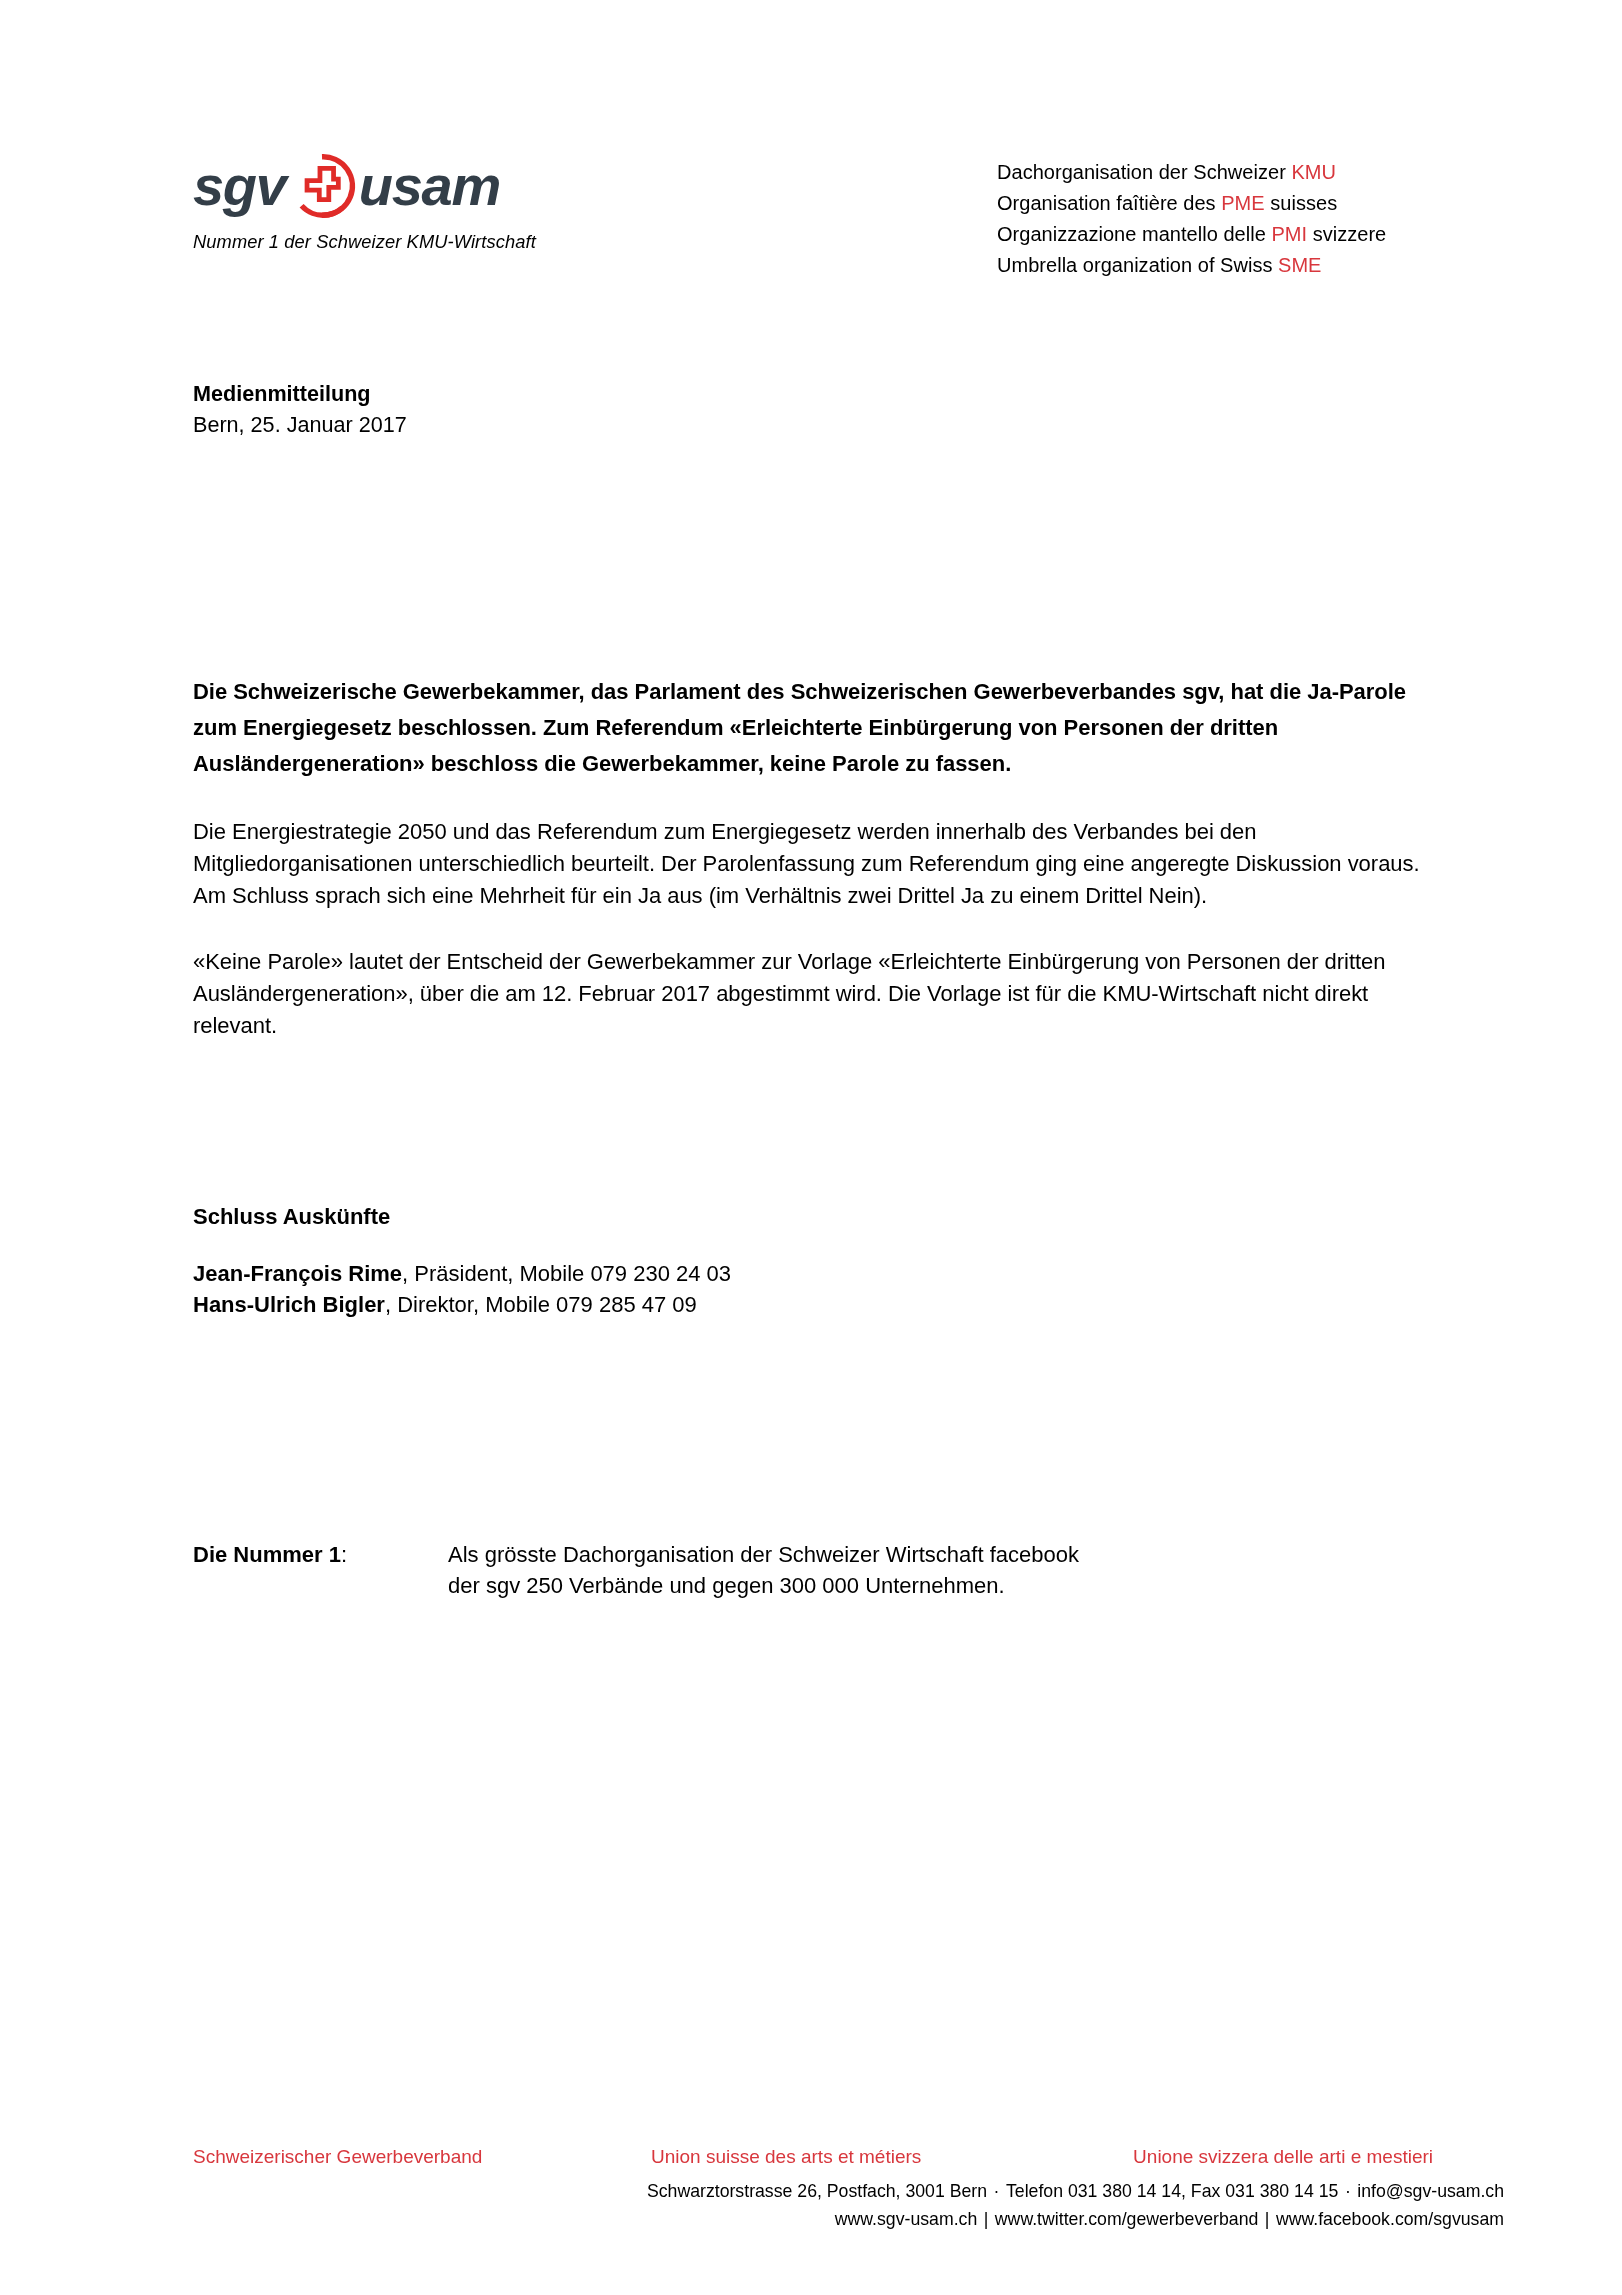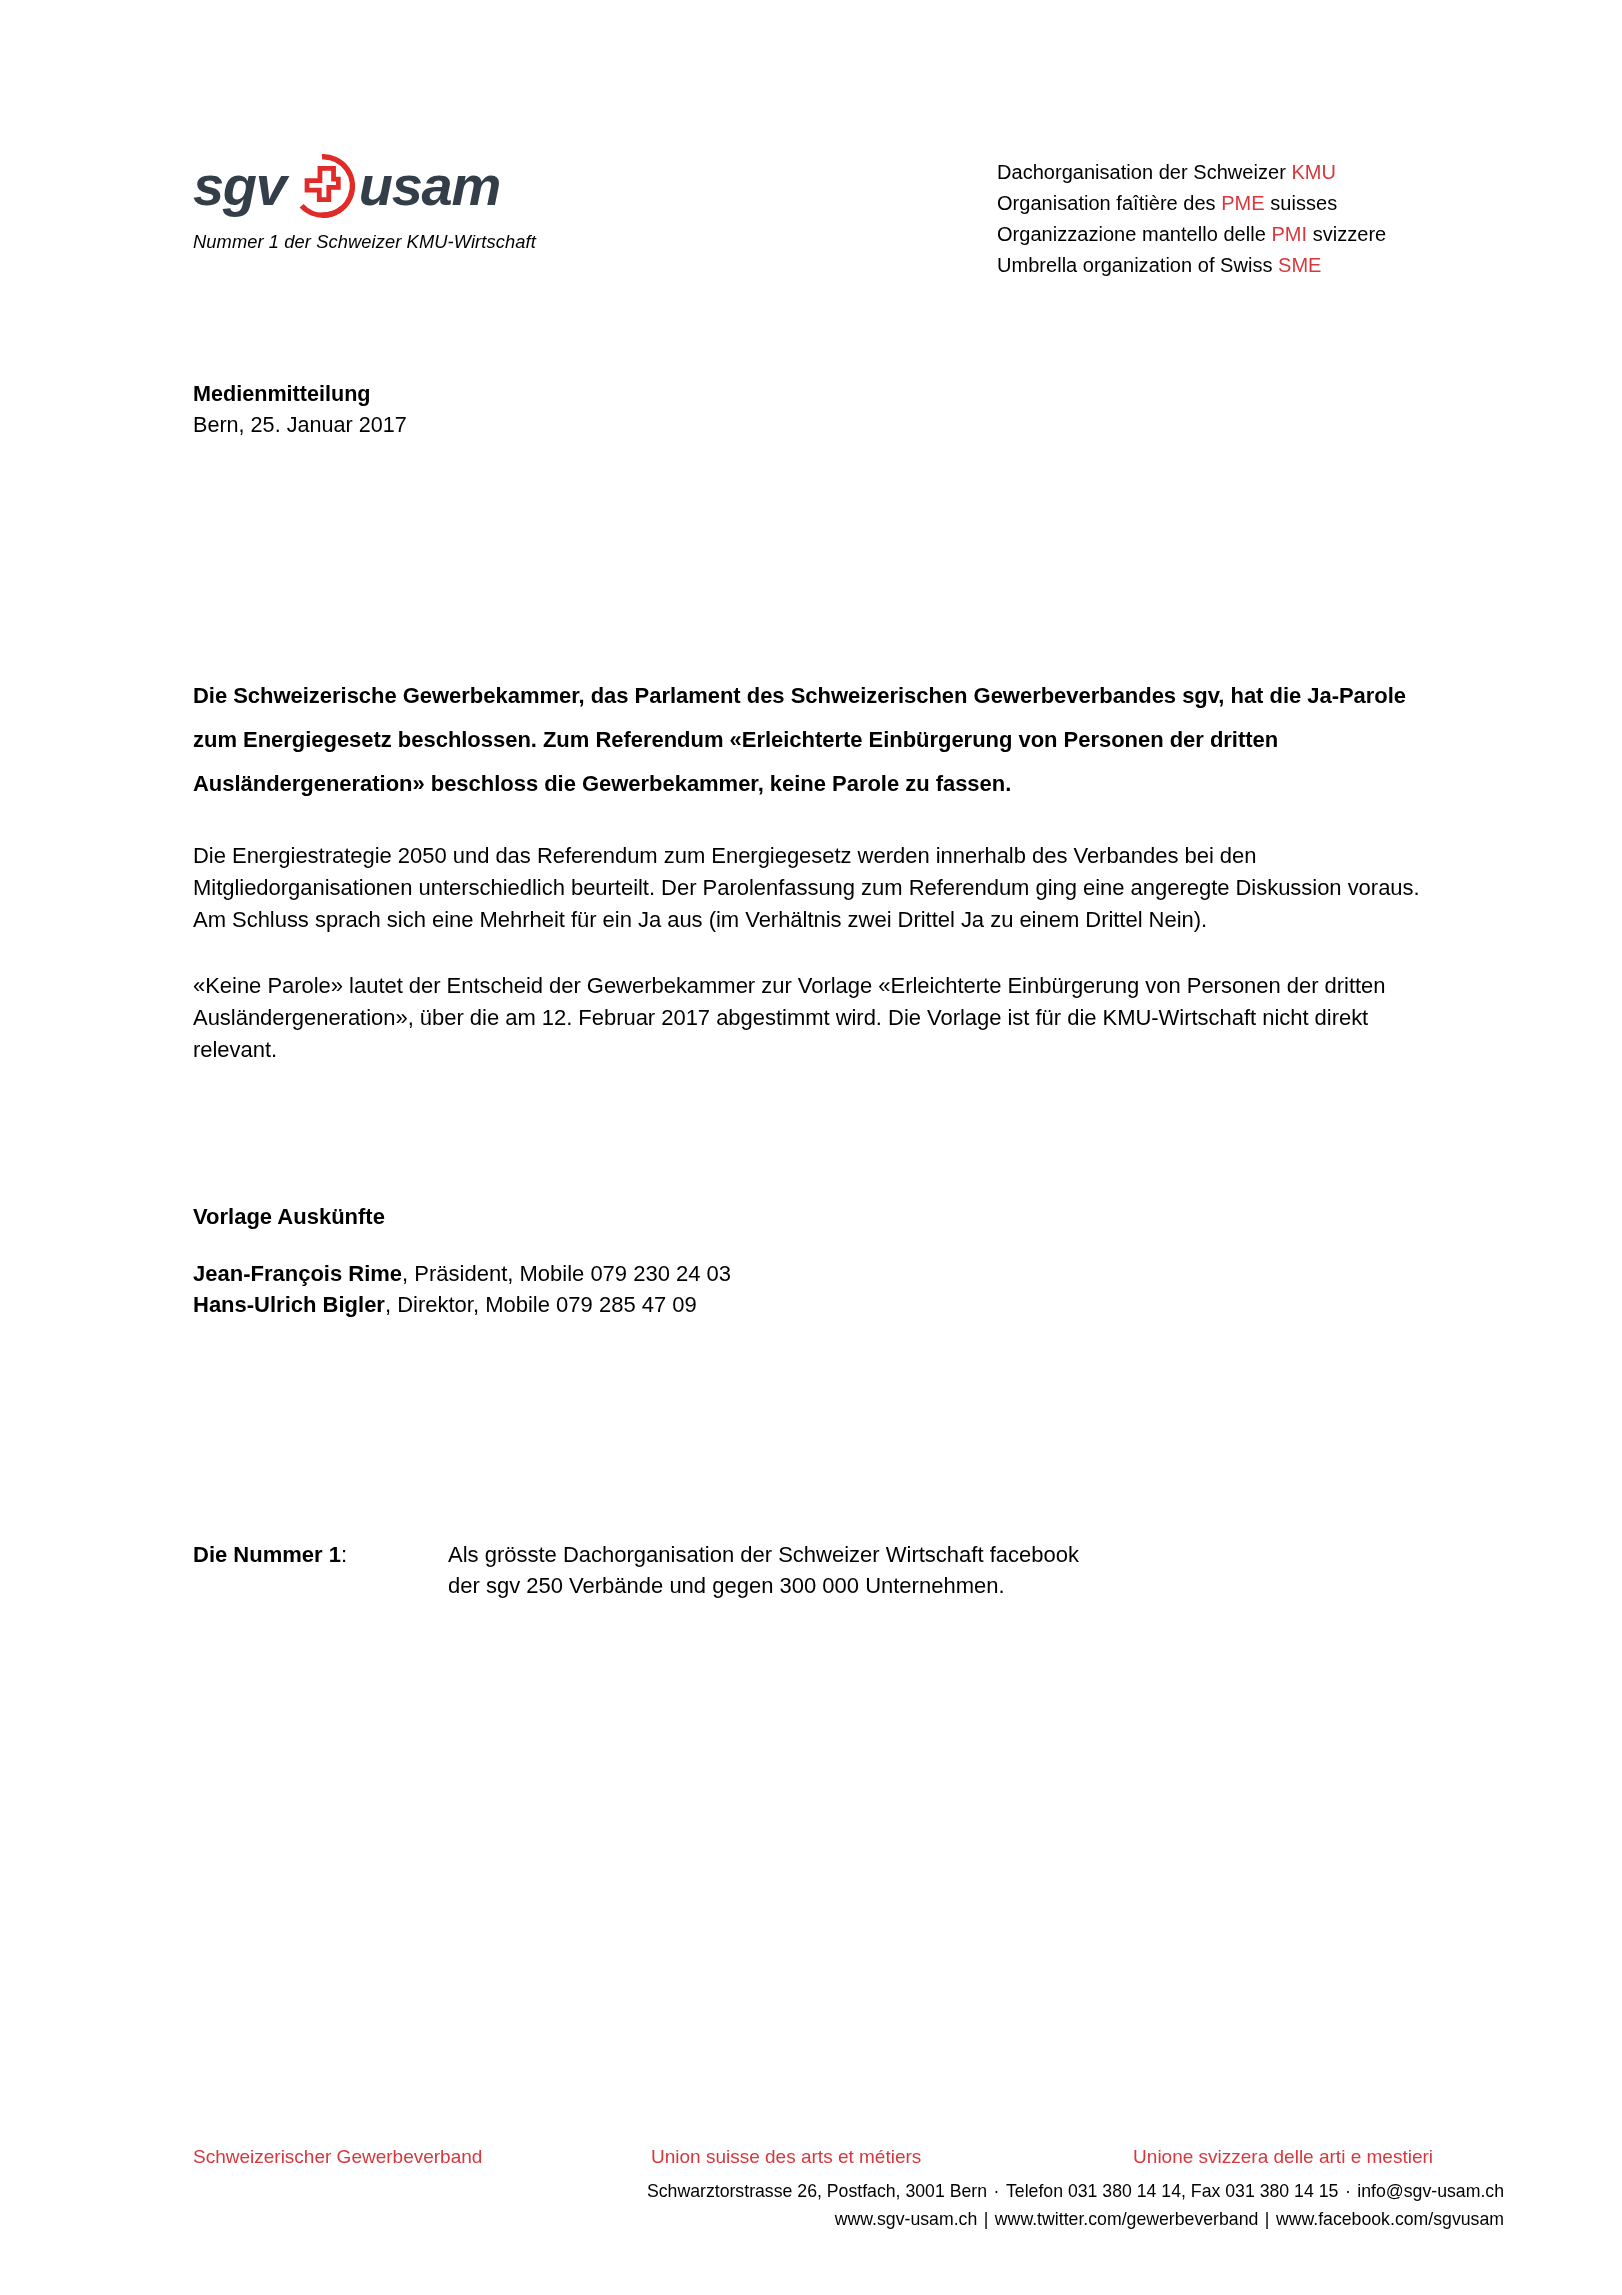--- a/index.html
+++ b/index.html
@@ -100,21 +100,21 @@
 
   .content {
     position: absolute;
     left: 193px;
     top: 674px;
     width: 1240px;
   }
   .lead {
     font-size: 22px;
     font-weight: bold;
-    line-height: 44px;
+    line-height: 36px;
     margin: 0 0 34px 0;
     letter-spacing: -0.03px;
   }
   .para {
     font-size: 22px;
     line-height: 32px;
     margin: 0 0 34px 0;
     letter-spacing: -0.03px;
   }
 
@@ -234,21 +234,21 @@
   </div>
 
 
   <div class="content">
     <p class="lead">Die Schweizerische Gewerbekammer, das Parlament des Schweizerischen Gewerbeverbandes sgv, hat die Ja-Parole zum Energiegesetz beschlossen. Zum Referendum «Erleichterte Einbürgerung von Personen der dritten Ausländergeneration» beschloss die Gewerbekammer, keine Parole zu fassen.</p>
     <p class="para">Die Energiestrategie 2050 und das Referendum zum Energiegesetz werden innerhalb des Verbandes bei den Mitgliedorganisationen unterschiedlich beurteilt. Der Parolenfassung zum Referendum ging eine angeregte Diskussion voraus. Am Schluss sprach sich eine Mehrheit für ein Ja aus (im Verhältnis zwei Drittel Ja zu einem Drittel Nein).</p>
     <p class="para">«Keine Parole» lautet der Entscheid der Gewerbekammer zur Vorlage «Erleichterte Einbürgerung von Personen der dritten Ausländergeneration», über die am 12. Februar 2017 abgestimmt wird. Die Vorlage ist für die KMU-Wirtschaft nicht direkt relevant.</p>
   </div>
 
   <div class="contacts">
-    <div class="contacts-title">Vorlage Auskünfte</div>
+    <div class="contacts-title">Schluss Auskünfte</div>
     <div class="contact-line">
       <span class="nm">Jean-François Rime</span><span>, Präsident, Mobile 079 230 24 03</span>
     </div>
     <div class="contact-line">
       <span class="nm">Hans-Ulrich Bigler</span><span>, Direktor, Mobile 079 285 47 09</span>
     </div>
   </div>
 
   <div class="nummer">
     <div class="nummer-label">

